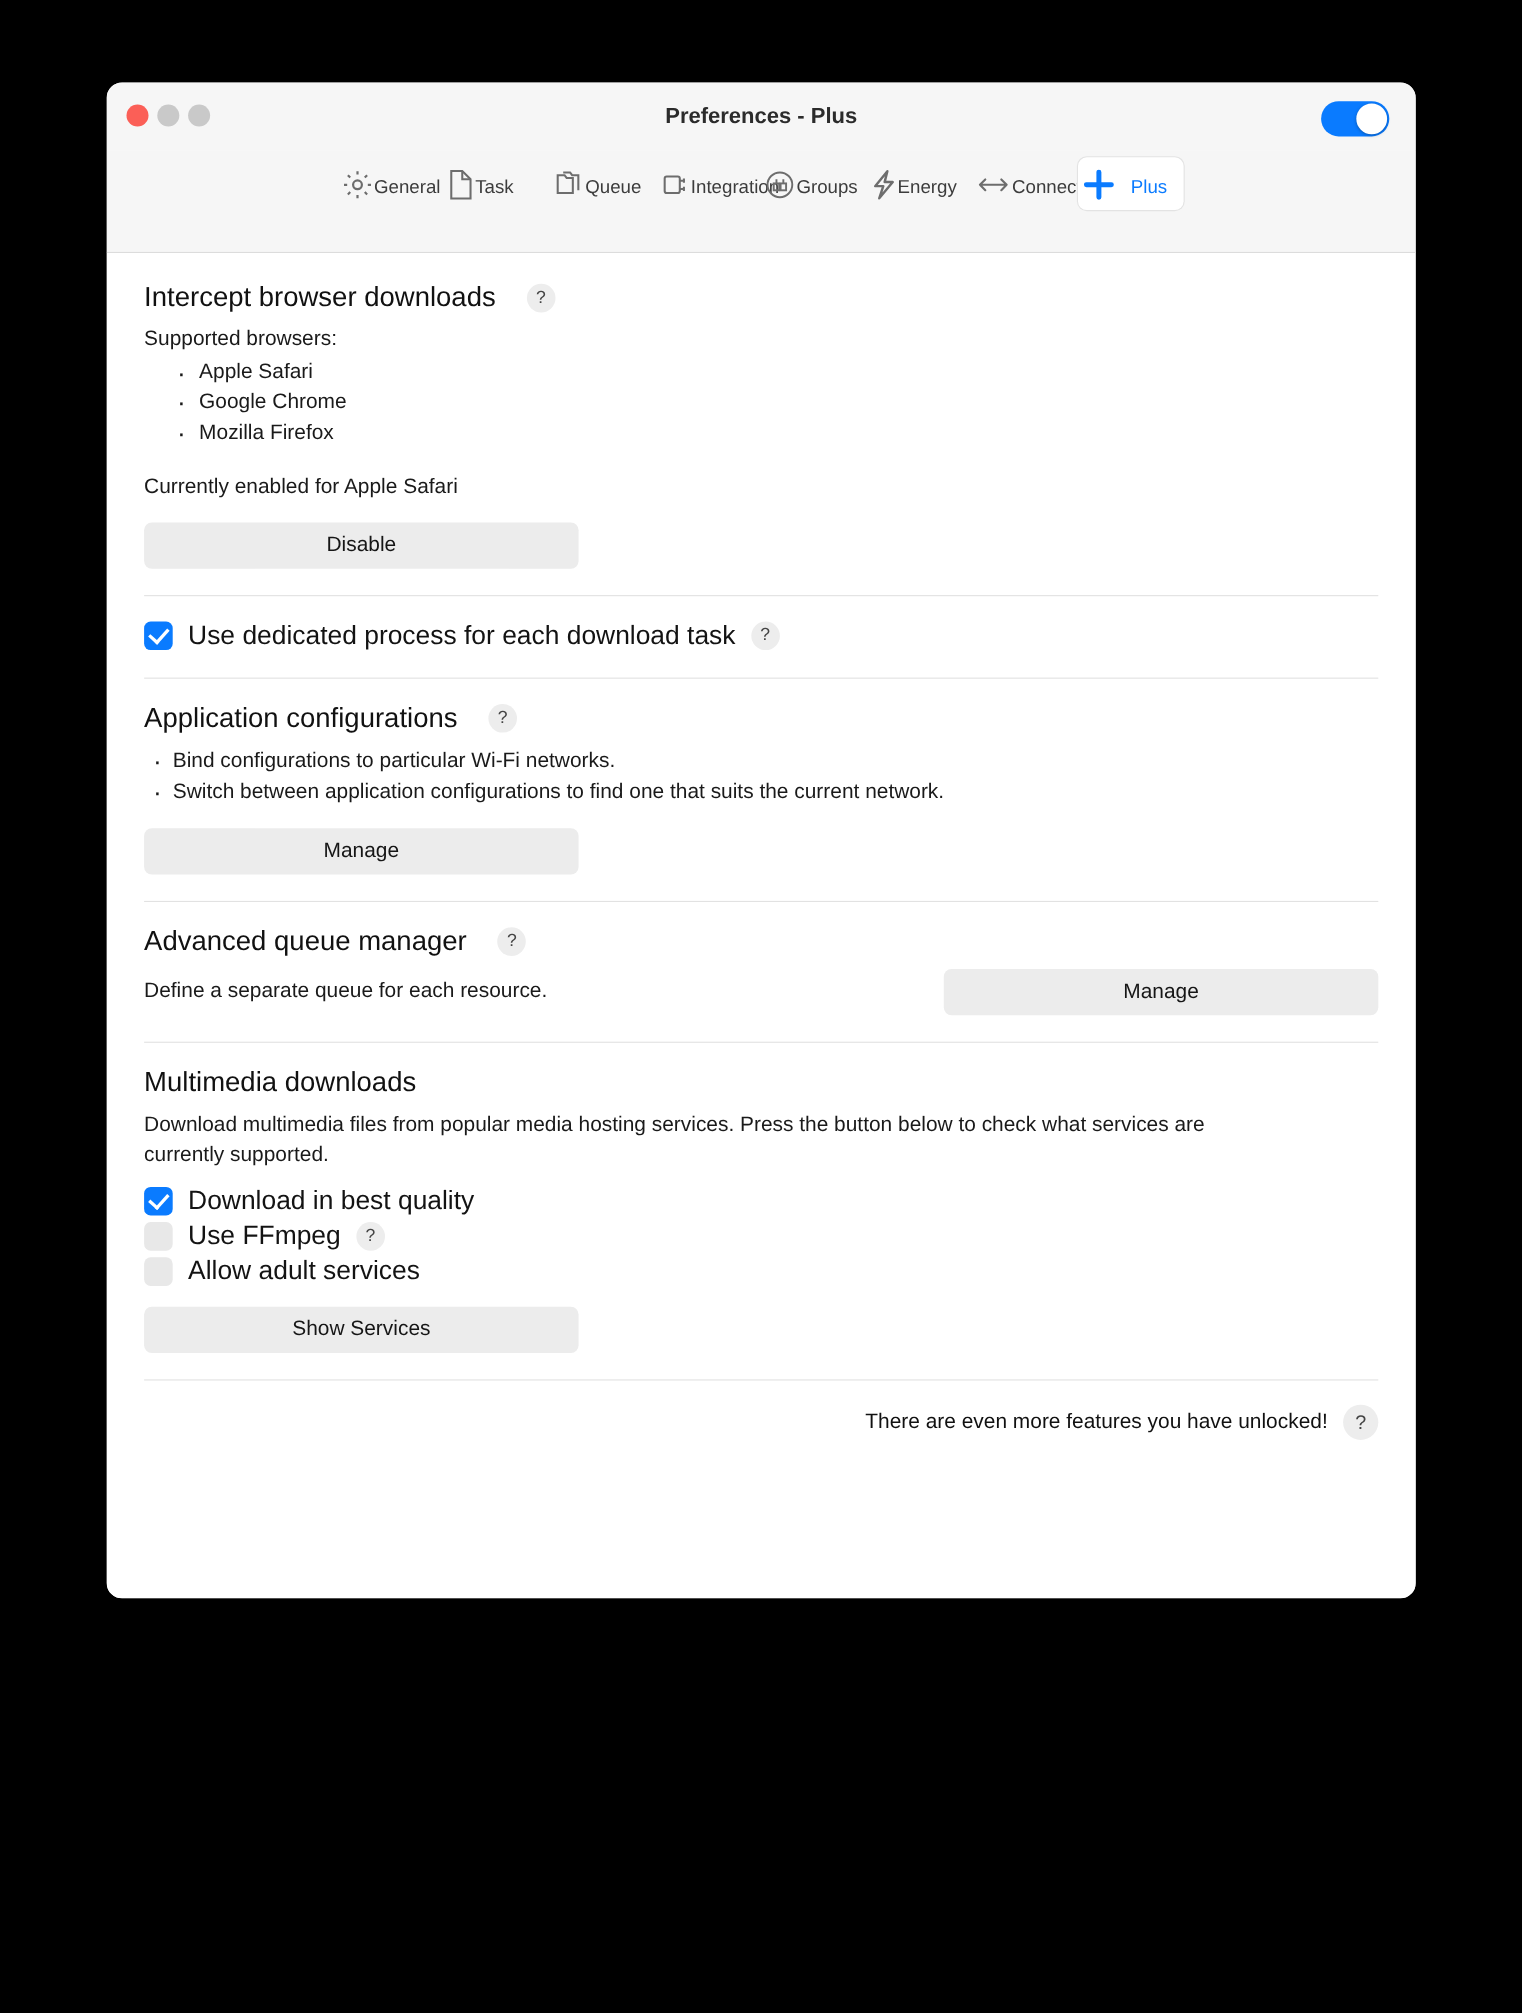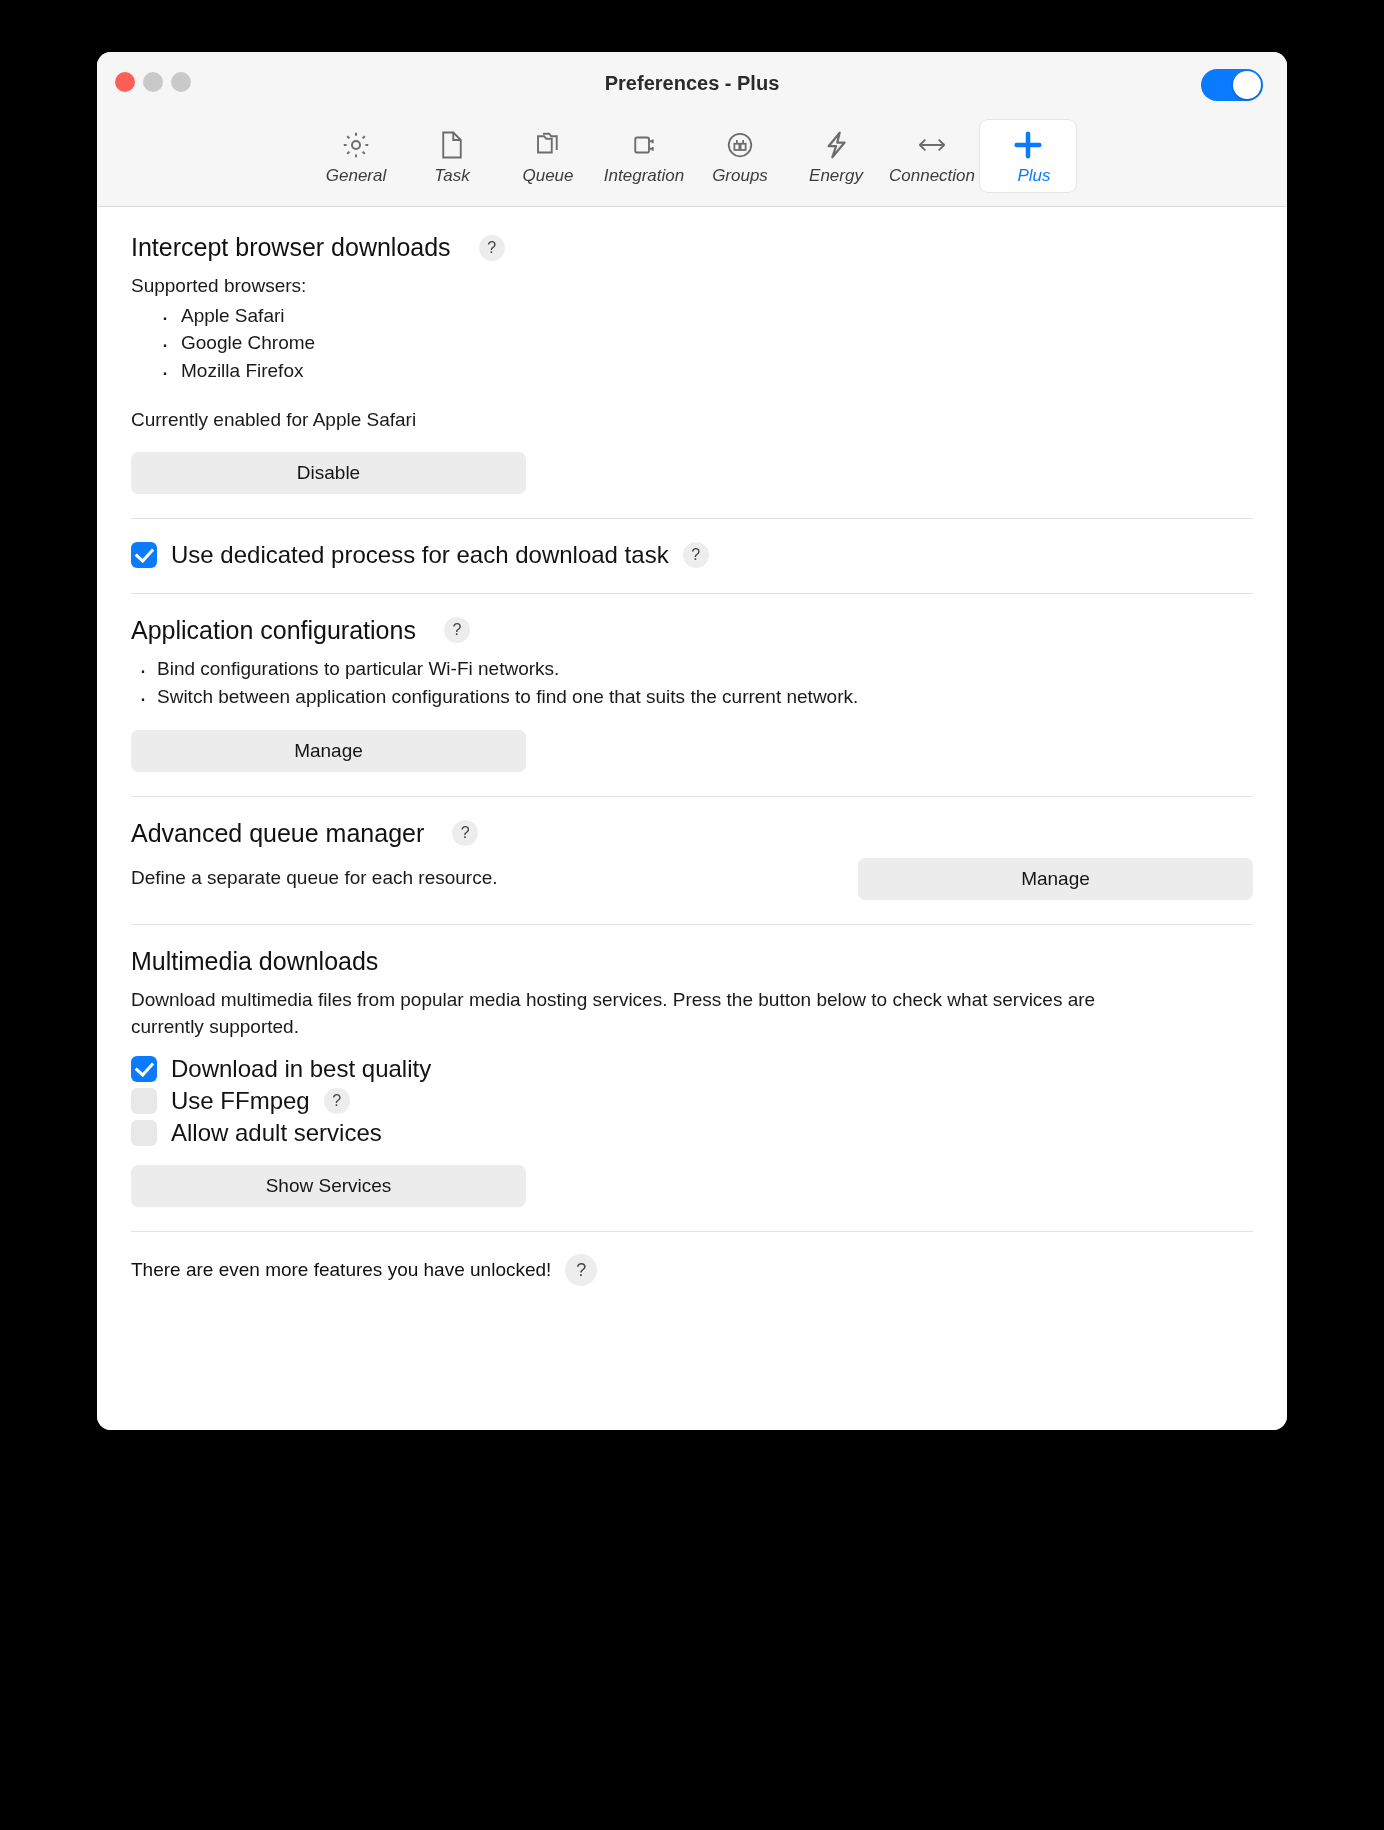--- a/index.html
+++ b/index.html
@@ -5,21 +5,21 @@
   * { box-sizing: border-box; }
   html, body {
     margin: 0; padding: 0;
     background: #000;
     width: 1384px; height: 1830px;
     font-family: "Liberation Sans", sans-serif;
     -webkit-font-smoothing: antialiased;
   }
   .window {
     position: absolute;
-    left: 97px; top: 52px;
+    left: 97px; top: 75px;
     width: 1190px; height: 1378px;
     background: #ffffff;
     border-radius: 14px;
     overflow: hidden;
     box-shadow: 0 10px 40px rgba(0,0,0,0.35);
   }
   
   .titlebar {
     position: relative;
     height: 62px;
@@ -65,27 +65,26 @@
     height: 93px;
     display: flex;
     align-items: flex-start;
     justify-content: center;
     gap: 0px;
     padding-top: 6px;
   }
   .tb-item {
     width: 96px;
     display: flex;
-    flex-direction: column;
+    flex-direction: row;
     align-items: center;
     justify-content: flex-start;
     padding: 8px 2px 6px 2px;
     border-radius: 8px;
     cursor: default;
-    font-style: italic;
   }
   .tb-item.selected {
     background: #ffffff;
     box-shadow: 0 0 0 1px #e3e3e3;
   }
   .tb-icon {
     height: 34px;
     display: flex; align-items: center; justify-content: center;
     color: #6d6d6d;
   }
@@ -214,21 +213,21 @@
     border-width: 0 3px 3px 0;
     transform: rotate(42deg) translate(-1px,-1px);
   }
   .check-label {
     font-size: 24px;
     color: #131313;
   }
   .footer-row {
     display: flex;
     align-items: center;
-    justify-content: flex-start;
+    justify-content: flex-end;
     gap: 14px;
     margin-top: 10px;
   }
   .footer-text {
     font-size: 19px;
     color: #111;
   }
 </style>
 </head>
 <body>

